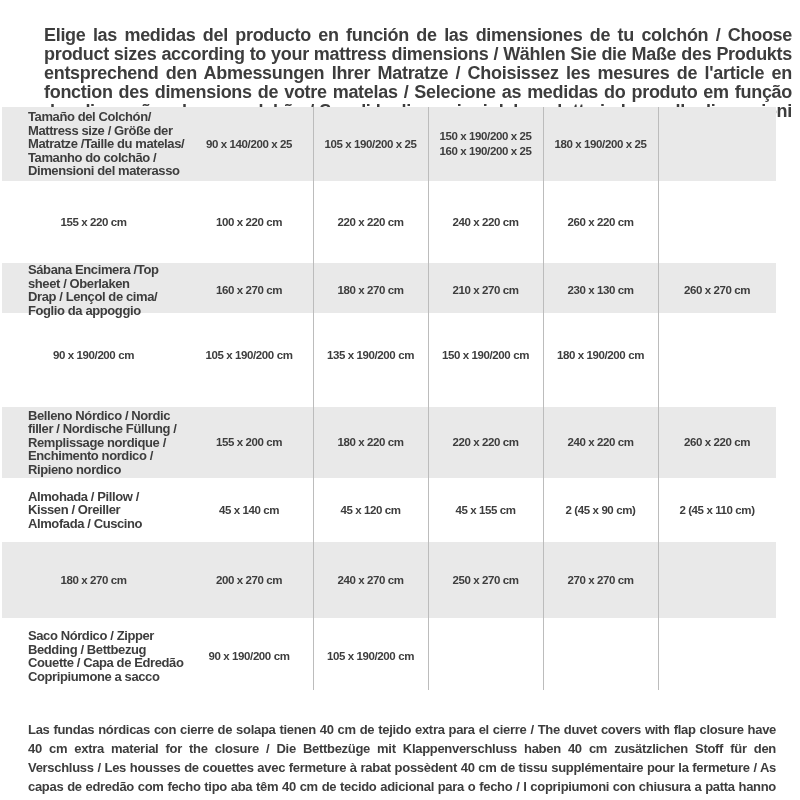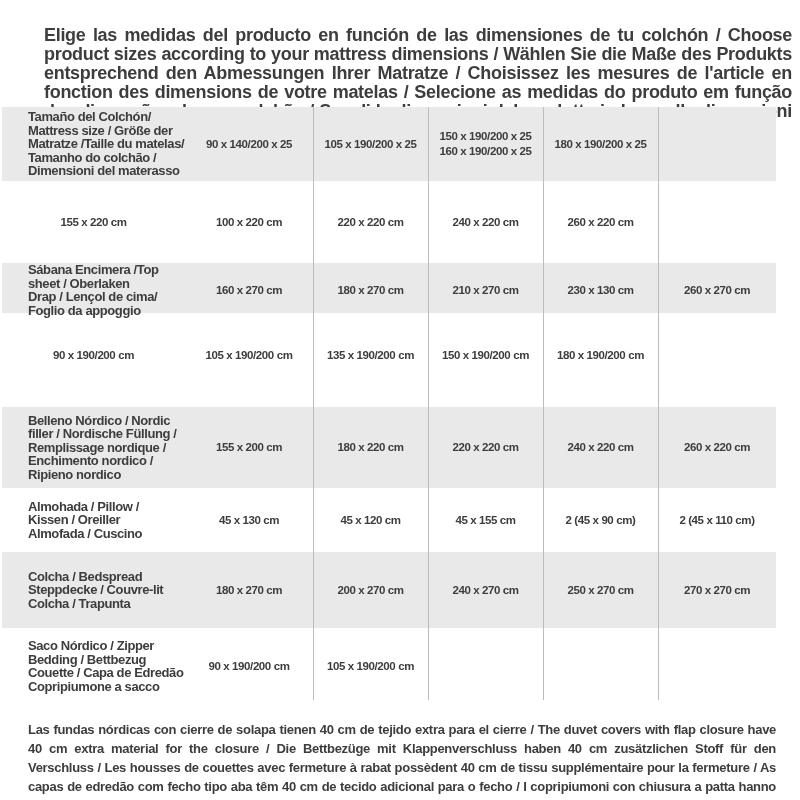--- a/index.html
+++ b/index.html
@@ -38,21 +38,21 @@
     grid-template-columns: 183px 128px 115px 115px 115px 118px;
     align-items: center;
     margin-bottom: 3px;
     background: #ffffff;
   }
   .row.shade { background: #e9e9e9; }
   .row:nth-child(1) { height: 74px; }
   .row:nth-child(2) { height: 76px; }
   .row:nth-child(3) { height: 50px; }
   .row:nth-child(4) { height: 79px; }
-  .row:nth-child(5) { height: 81px; margin-top: 12px; }
+  .row:nth-child(5) { height: 71px; margin-top: 12px; }
   .row:nth-child(6) { height: 58px; }
   .row:nth-child(7) { height: 76px; }
   .row:nth-child(8) { height: 62px; margin-top: 7px; }
 
   .cell {
     font-size: 11.5px;
     letter-spacing: -0.4px;
     line-height: 15px;
     text-align: center;
     white-space: pre-line;
@@ -149,31 +149,28 @@
       <div class="cell">180 x 220 cm</div>
       <div class="cell">220 x 220 cm</div>
       <div class="cell">240 x 220 cm</div>
       <div class="cell">260 x 220 cm</div>
     </div>
 
     <div class="row">
       <div class="cell label">Almohada  / Pillow /
 Kissen / Oreiller
 Almofada / Cuscino</div>
-      <div class="cell">45 x 130 cm</div>
+      <div class="cell">45 x 140 cm</div>
       <div class="cell">45 x 120 cm</div>
       <div class="cell">45 x 155 cm</div>
       <div class="cell">2 (45 x 90 cm)</div>
       <div class="cell">2 (45 x 110 cm)</div>
     </div>
 
     <div class="row shade">
-      <div class="cell label">Colcha / Bedspread
-Steppdecke / Couvre-lit
-Colcha / Trapunta</div>
       <div class="cell">180 x 270 cm</div>
       <div class="cell">200 x 270 cm</div>
       <div class="cell">240 x 270 cm</div>
       <div class="cell">250 x 270 cm</div>
       <div class="cell">270 x 270 cm</div>
     </div>
 
     <div class="row">
       <div class="cell label">Saco Nórdico / Zipper
 Bedding / Bettbezug

